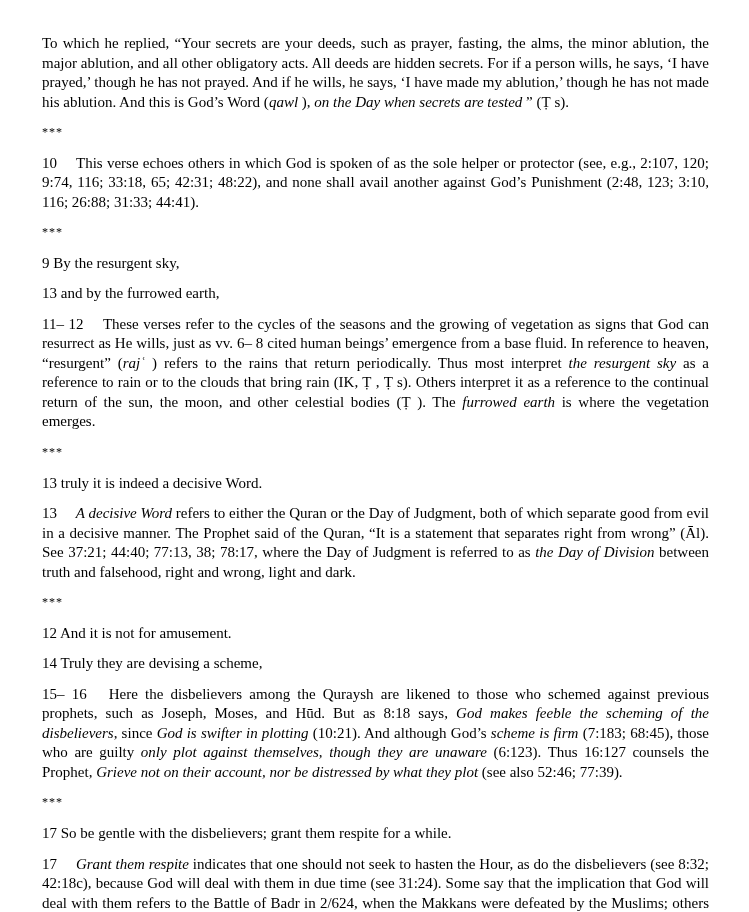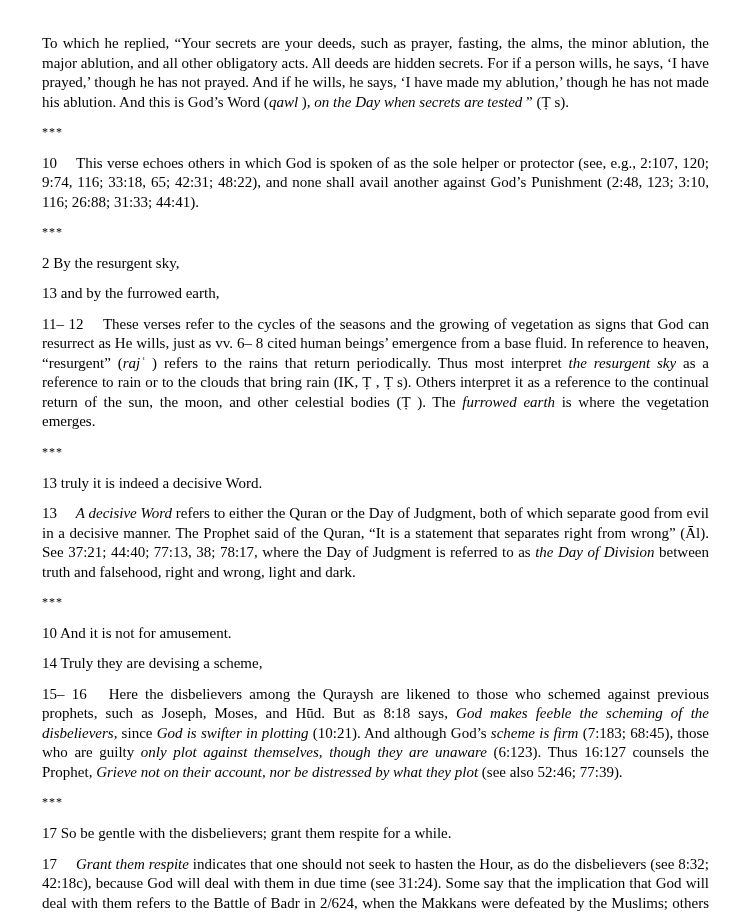--- a/index.html
+++ b/index.html
@@ -42,27 +42,27 @@
 </style>
 </head>
 <body>
 
 <div class="page">
   <div id="doc-body">
       <p class="block">To which he replied, “Your secrets are your deeds, such as prayer, fasting, the alms, the minor ablution, the major ablution, and all other obligatory acts. All deeds are hidden secrets. For if a person wills, he says, ‘I have prayed,’ though he has not prayed. And if he wills, he says, ‘I have made my ablution,’ though he has not made his ablution. And this is God’s Word (<i>qawl</i> ), <i>on the Day when secrets are tested</i> ” (Ṭ s).</p>
       <p class="sep">***</p>
       <p class="block">10  This verse echoes others in which God is spoken of as the sole helper or protector (see, e.g., 2:107, 120; 9:74, 116; 33:18, 65; 42:31; 48:22), and none shall avail another against God’s Punishment (2:48, 123; 3:10, 116; 26:88; 31:33; 44:41).</p>
       <p class="sep">***</p>
-      <p class="block tight">2 By the resurgent sky,</p>
+      <p class="block tight">9 By the resurgent sky,</p>
       <p class="block tight">13 and by the furrowed earth,</p>
       <p class="block">11– 12  These verses refer to the cycles of the seasons and the growing of vegetation as signs that God can resurrect as He wills, just as vv. 6– 8 cited human beings’ emergence from a base fluid. In reference to heaven, “resurgent” (<i>rajʿ</i> ) refers to the rains that return periodically. Thus most interpret <i>the resurgent sky</i> as a reference to rain or to the clouds that bring rain (IK, Ṭ , Ṭ s). Others interpret it as a reference to the continual return of the sun, the moon, and other celestial bodies (Ṭ ). The <i>furrowed earth</i> is where the vegetation emerges.</p>
       <p class="sep">***</p>
       <p class="block tight">13 truly it is indeed a decisive Word.</p>
       <p class="block">13  <i>A decisive Word</i> refers to either the Quran or the Day of Judgment, both of which separate good from evil in a decisive manner. The Prophet said of the Quran, “It is a statement that separates right from wrong” (Āl). See 37:21; 44:40; 77:13, 38; 78:17, where the Day of Judgment is referred to as <i>the Day of Division</i> between truth and falsehood, right and wrong, light and dark.</p>
       <p class="sep">***</p>
-      <p class="block tight">10 And it is not for amusement.</p>
+      <p class="block tight">12 And it is not for amusement.</p>
       <p class="block tight">14 Truly they are devising a scheme,</p>
       <p class="block">15– 16  Here the disbelievers among the Quraysh are likened to those who schemed against previous prophets, such as Joseph, Moses, and Hūd. But as 8:18 says, <i>God makes feeble the scheming of the disbelievers</i>, since <i>God is swifter in plotting</i> (10:21). And although God’s <i>scheme is firm</i> (7:183; 68:45), those who are guilty <i>only plot against themselves, though they are unaware</i> (6:123). Thus 16:127 counsels the Prophet, <i>Grieve not on their account, nor be distressed by what they plot</i> (see also 52:46; 77:39).</p>
       <p class="sep">***</p>
       <p class="block tight">17 So be gentle with the disbelievers; grant them respite for a while.</p>
       <p class="block">17  <i>Grant them respite</i> indicates that one should not seek to hasten the Hour, as do the disbelievers (see 8:32; 42:18c), because God will deal with them in due time (see 31:24). Some say that the implication that God will deal with them refers to the Battle of Badr in 2/624, when the Makkans were defeated by the Muslims; others say that it refers to the Day of Resurrection, on which all will be judged (Ṭ s). The verse can be seen as alluding to punishment in both this world and the Hereafter, but also to mercy insofar as God allows people time to repent.</p>
     </div>
 </div>
 
 </body></html>

